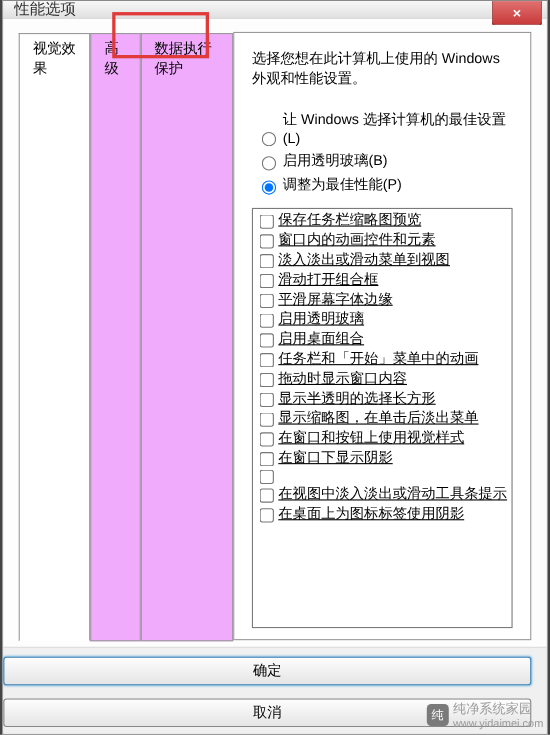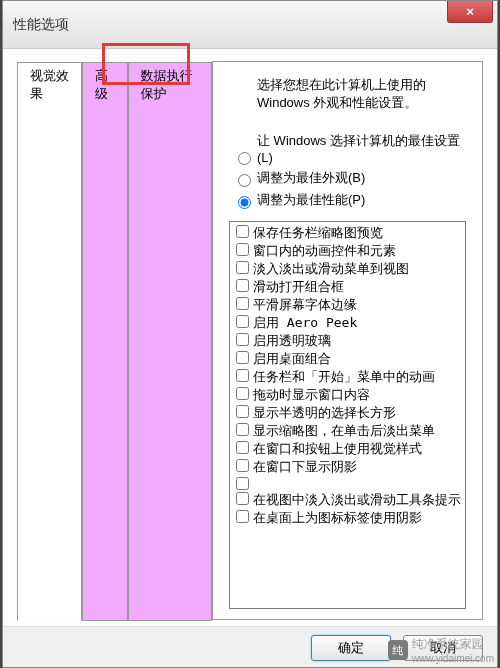--- a/index.html
+++ b/index.html
@@ -16,21 +16,21 @@
   }
   .window {
     position: absolute;
     top: 0; left: 2px; right: 2px; bottom: 0;
     background: #fdfdfd;
     border: 1px solid #888;
     display: flex;
     flex-direction: column;
   }
   .titlebar {
-    height: 48px;
+    height: 16px;
     background: linear-gradient(#f7f7f7, #e1e1e1);
     border-bottom: 1px solid #ccc;
     display: flex;
     align-items: center;
     padding-left: 10px;
     position: relative;
   }
   .titlebar .title { color: #333; font-size: 14px; }
   .close-btn {
     position: absolute;
@@ -80,43 +80,44 @@
     width: 88px;
     height: 42px;
   }
   .tabpanel {
     border: 1px solid #999;
     flex: 1;
     padding: 14px 16px 10px 16px;
     background: #fff;
     display: flex; flex-direction: column;
   }
-  .desc { margin-bottom: 16px; font-size: 13px; margin-left: 28px; }
+  .desc { margin-bottom: 16px; font-size: 13px; }
   .radios { margin-left: 4px; margin-bottom: 8px; }
   .radio-row { display: flex; align-items: flex-end; margin: 4px 0; }
   .radio-row input { margin-right: 6px; }
   .listbox {
     border: 1px solid #7a7a7a;
     flex: 1;
     overflow-y: scroll;
     background: #fff;
     padding: 2px 4px;
     font-family: SimSun, monospace;
     font-size: 13px;
     line-height: 18px;
   }
-  .listitem { display: flex; white-space: nowrap; }
+  .listitem { display: flex; align-items: center; white-space: nowrap; text-decoration: underline; }
   .listitem input { margin: 1px 4px 1px 2px; width: 13px; height: 13px; }
   .buttons {
     display: flex;
     justify-content: flex-end;
     gap: 12px;
     padding: 8px 14px 6px 0;
     background: #f0f0f0;
     border-top: 1px solid #ddd;
+    flex-direction: column;
   }
   .btn {
     min-width: 80px;
     padding: 3px 14px;
     border: 1px solid #888;
     background: linear-gradient(#fdfdfd, #e5e5e5);
     border-radius: 3px;
     cursor: pointer;
     font-size: 13px;
   }
@@ -171,21 +172,21 @@
     <div class="tabpanel">
       <div class="desc">选择您想在此计算机上使用的 Windows 外观和性能设置。</div>
 
       <div class="radios">
         <label class="radio-row">
           <input type="radio" name="perf" style="">
           <span>让 Windows 选择计算机的最佳设置(L)</span>
         </label>
         <label class="radio-row">
           <input type="radio" name="perf" style="">
-          <span>调整为最佳外观(B)</span>
+          <span>启用透明玻璃(B)</span>
         </label>
         <label class="radio-row">
           <input type="radio" name="perf" checked="" style="">
           <span>调整为最佳性能(P)</span>
         </label>
       </div>
 
       <div class="listbox" id="optlist">
           <div class="listitem">
             <input type="checkbox" style="">
@@ -199,24 +200,20 @@
             <input type="checkbox" style="">
             <span>淡入淡出或滑动菜单到视图</span>
           </div>
           <div class="listitem">
             <input type="checkbox" style="">
             <span>滑动打开组合框</span>
           </div>
           <div class="listitem">
             <input type="checkbox" style="">
             <span>平滑屏幕字体边缘</span>
-          </div>
-          <div class="listitem">
-            <input type="checkbox" style="">
-            <span>启用 Aero Peek</span>
           </div>
           <div class="listitem">
             <input type="checkbox" style="">
             <span>启用透明玻璃</span>
           </div>
           <div class="listitem">
             <input type="checkbox" style="">
             <span>启用桌面组合</span>
           </div>
           <div class="listitem">

